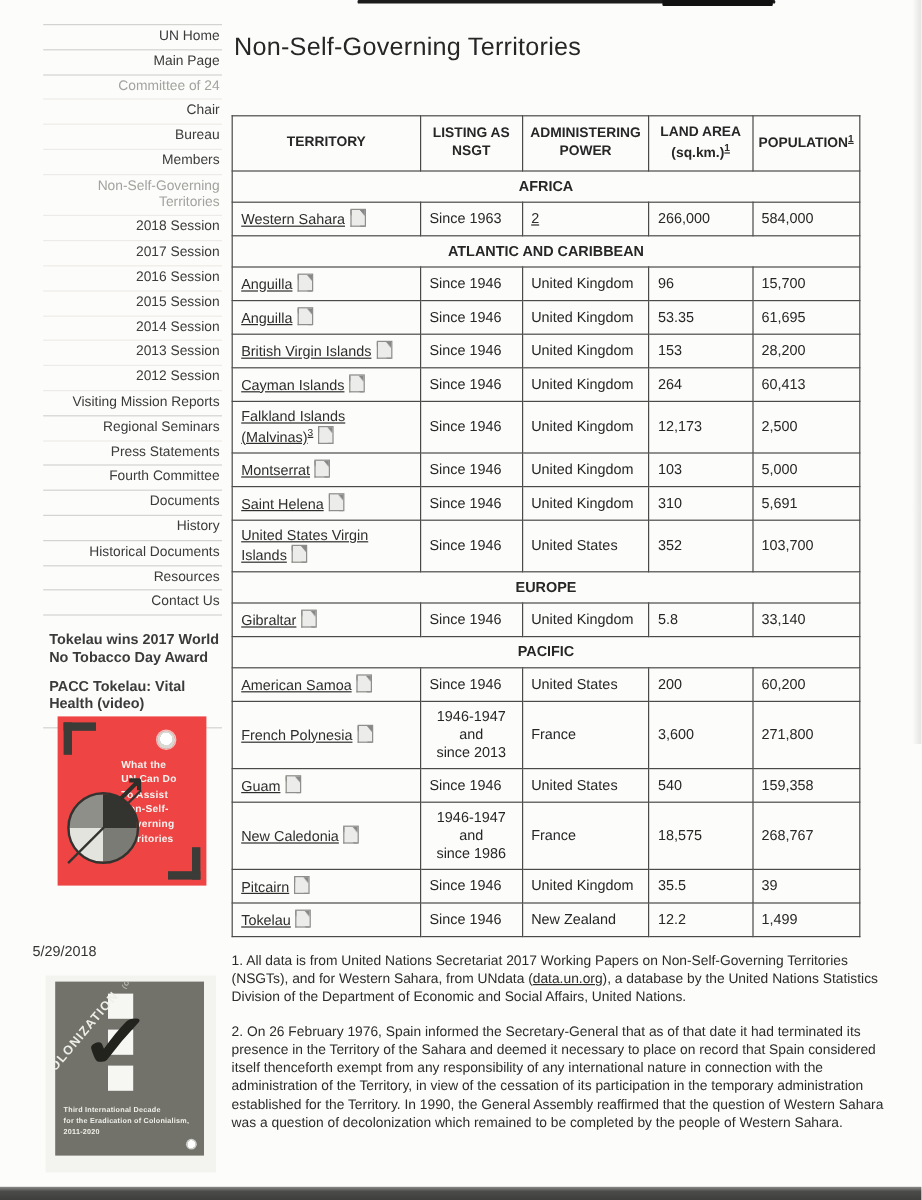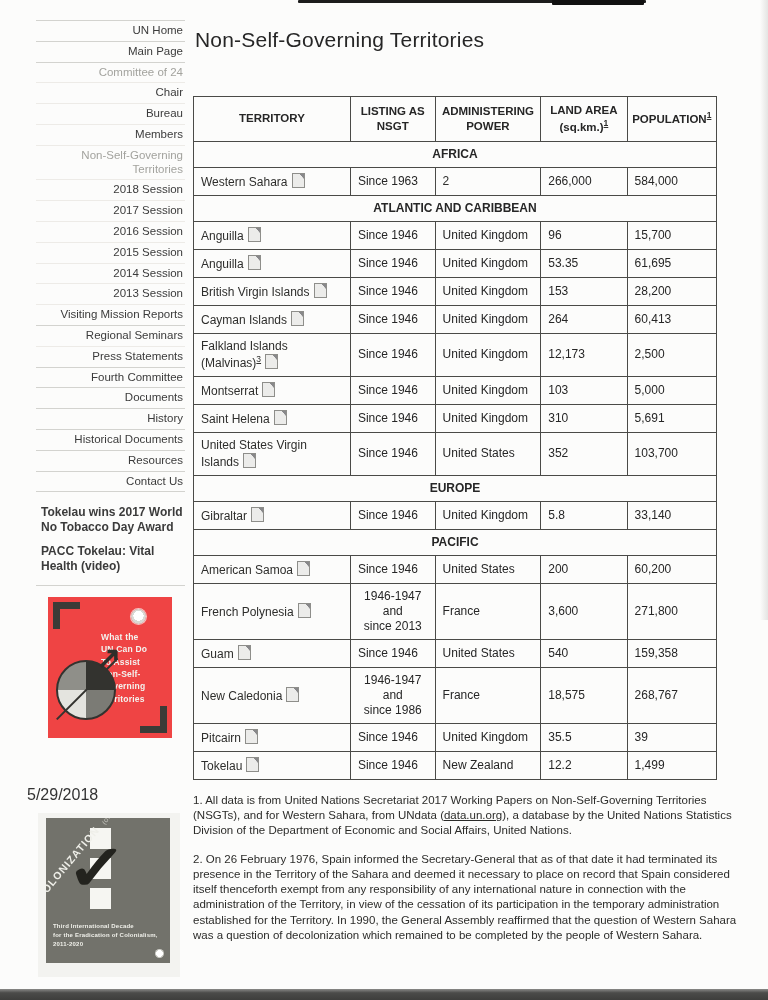--- a/index.html
+++ b/index.html
@@ -36,34 +36,34 @@
   .title{font-size:21px;font-weight:400;color:#262626;margin:0 0 44px 2px;letter-spacing:.2px;}
 
   table.nsgt{border-collapse:collapse;width:524px;table-layout:fixed;}
   table.nsgt th,table.nsgt td{border:1.5px solid #4a4a47;color:#262626;}
   table.nsgt th{font-size:11.5px;font-weight:bold;text-align:center;vertical-align:middle;
     padding:6px 2px;line-height:1.3;white-space:pre-line;}
   td.section{font-size:12px;font-weight:bold;text-align:center;padding:3px 2px;}
   table.nsgt td{font-size:12px;padding:5px 7px;vertical-align:middle;line-height:1.25;}
   td.listing.center{text-align:center;padding-left:2px;padding-right:2px;}
   td.listing{white-space:pre-line;}
-  a.tlink{color:#2e2e2c;cursor:pointer;}
+  a.tlink{color:#2e2e2c;text-decoration:underline;cursor:pointer;}
   sup.suplink{font-size:8.5px;text-decoration:underline;color:#2e2e2c;cursor:pointer;}
   .pdf-icon{display:inline-block;width:11px;height:13px;margin-left:4px;vertical-align:-2px;
     border:1px solid #8e8e8a;
     background:linear-gradient(to bottom left,#88888a 0 3px,#ececea 3.5px 100%);
     cursor:pointer;}
 
   .doc-title{width:562px;text-align:center;font-size:11px;font-weight:bold;color:#2c2c2a;
     margin-top:17px;}
   .footnotes{margin-top:13px;width:562px;}
   .footnotes p{font-size:11.5px;line-height:1.33;color:#2c2c2a;margin:12px 0 13px 0;}
   .footnotes a{color:#2c2c2a;text-decoration:underline;cursor:pointer;}
 
-  .print-date{position:absolute;left:27px;top:786px;font-size:16px;color:#333;}
+  .print-date{position:absolute;left:27px;top:786px;font-size:12px;color:#333;}
 
   
   .poster1{position:absolute;left:48px;top:597px;width:124px;height:141px;
     background:#ef4444;overflow:hidden;cursor:pointer;}
   .corner{position:absolute;width:20px;height:20px;}
   .corner.tl{left:5px;top:5px;border-left:7px solid #3b3b37;border-top:7px solid #3b3b37;}
   .corner.br{right:5px;bottom:5px;border-right:7px solid #3b3b37;border-bottom:7px solid #3b3b37;}
   .emblem{position:absolute;right:26px;top:12px;width:15px;height:15px;border-radius:50%;
     background:radial-gradient(circle at 50% 45%,#fff 0 45%,#d9d9d4 46% 100%);
     box-shadow:0 0 0 1px rgba(255,255,255,.65);}
@@ -114,20 +114,21 @@
         <div class="sb-item sub">Chair</div>
         <div class="sb-item sub">Bureau</div>
         <div class="sb-item sub">Members</div>
         <div class="sb-item sub muted">Non-Self-Governing Territories</div>
         <div class="sb-item sub">2018 Session</div>
         <div class="sb-item sub">2017 Session</div>
         <div class="sb-item sub">2016 Session</div>
         <div class="sb-item sub">2015 Session</div>
         <div class="sb-item sub">2014 Session</div>
         <div class="sb-item sub">2013 Session</div>
+        <div class="sb-item sub">2012 Session</div>
         <div class="sb-item sub">Visiting Mission Reports</div>
         <div class="sb-item">Regional Seminars</div>
         <div class="sb-item sub">Press Statements</div>
         <div class="sb-item">Fourth Committee</div>
         <div class="sb-item">Documents</div>
         <div class="sb-item">History</div>
         <div class="sb-item">Historical Documents</div>
         <div class="sb-item">Resources</div>
         <div class="sb-item">Contact Us</div>
       </div>

